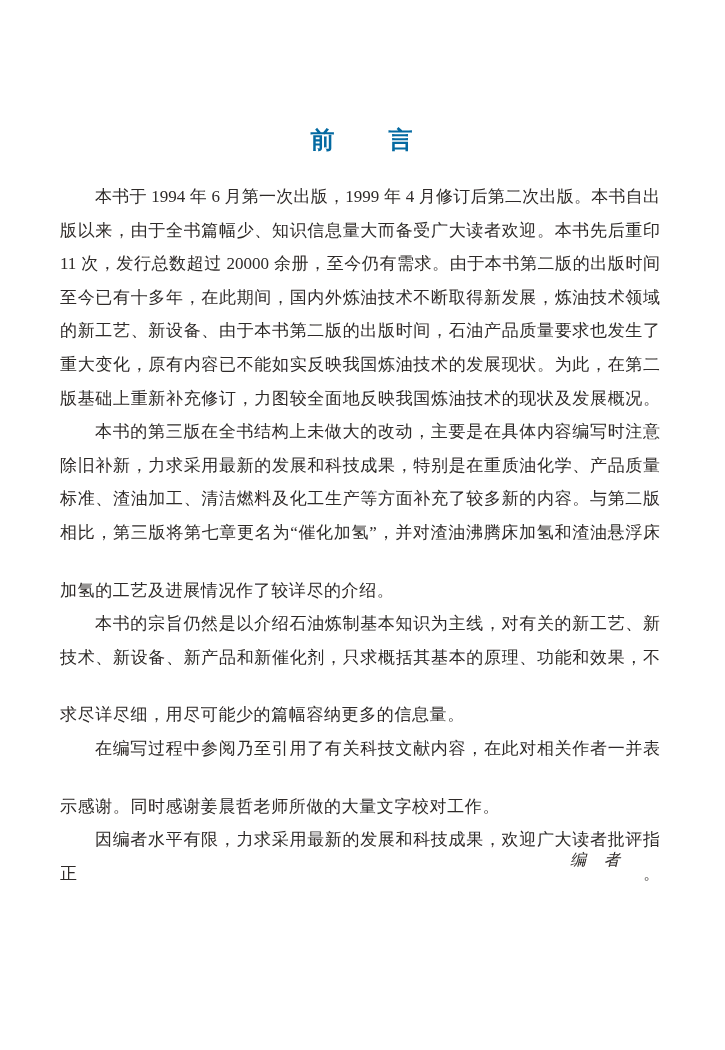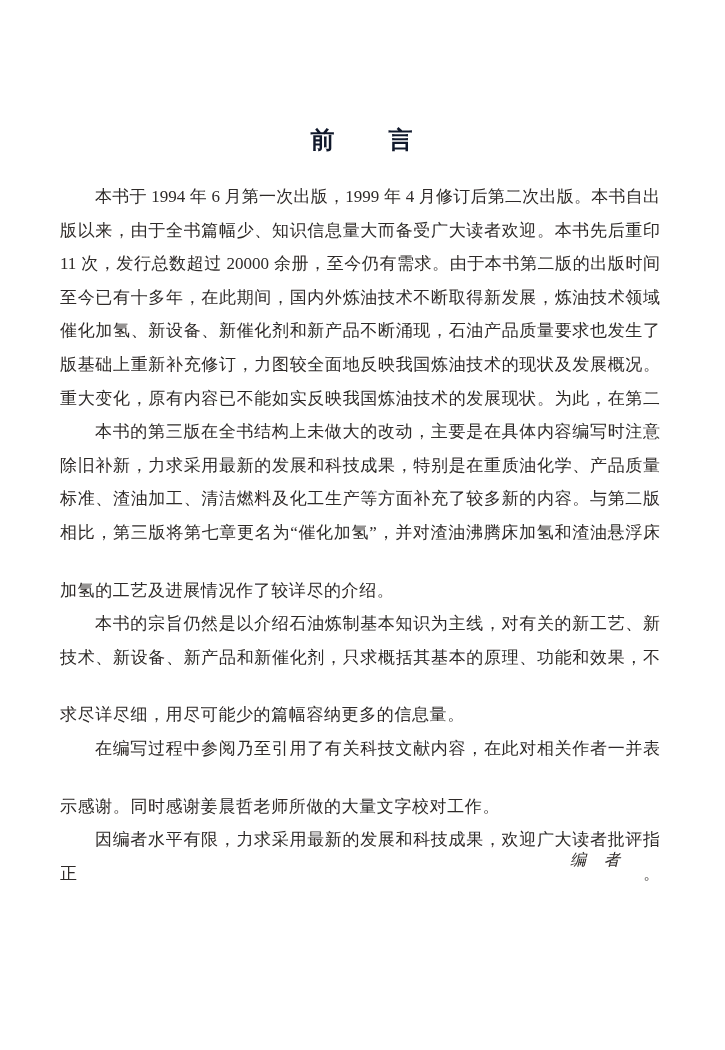--- a/index.html
+++ b/index.html
@@ -17,21 +17,21 @@
     font-family: "Liberation Serif", "DejaVu Serif", serif;
   }
   .doc-title {
     position: absolute;
     top: 124px;
     left: 0;
     width: 725px;
     text-align: center;
     font-size: 24px;
     font-weight: bold;
-    color: #0f172a;
+    color: #0369a1;
     letter-spacing: 2px;
     white-space: pre;
   }
   .body-block {
     position: absolute;
     top: 180px;
     left: 60px;
     width: 600px;
     color: #2e2a28;
   }
@@ -72,23 +72,23 @@
 
 <div class="page">
 
   <div class="doc-title">前　　言</div>
 
   <div class="body-block" id="body-lines">
       <div class="text-line full indent">本书于 1994 年 6 月第一次出版，1999 年 4 月修订后第二次出版。本书自出</div>
       <div class="text-line full">版以来，由于全书篇幅少、知识信息量大而备受广大读者欢迎。本书先后重印</div>
       <div class="text-line full">11 次，发行总数超过 20000 余册，至今仍有需求。由于本书第二版的出版时间</div>
       <div class="text-line full">至今已有十多年，在此期间，国内外炼油技术不断取得新发展，炼油技术领域</div>
-      <div class="text-line full">催化加氢、新设备、新催化剂和新产品不断涌现，石油产品质量要求也发生了</div>
+      <div class="text-line full">的新工艺、新设备、由于本书第二版的出版时间，石油产品质量要求也发生了</div>
+      <div class="text-line full">重大变化，原有内容已不能如实反映我国炼油技术的发展现状。为此，在第二</div>
       <div class="text-line full">版基础上重新补充修订，力图较全面地反映我国炼油技术的现状及发展概况。</div>
-      <div class="text-line full">重大变化，原有内容已不能如实反映我国炼油技术的发展现状。为此，在第二</div>
       <div class="text-line full indent">本书的第三版在全书结构上未做大的改动，主要是在具体内容编写时注意</div>
       <div class="text-line full">除旧补新，力求采用最新的发展和科技成果，特别是在重质油化学、产品质量</div>
       <div class="text-line full">标准、渣油加工、清洁燃料及化工生产等方面补充了较多新的内容。与第二版</div>
       <div class="text-line full">相比，第三版将第七章更名为“催化加氢”，并对渣油沸腾床加氢和渣油悬浮床</div>
       <div class="text-line short">加氢的工艺及进展情况作了较详尽的介绍。</div>
       <div class="text-line full indent">本书的宗旨仍然是以介绍石油炼制基本知识为主线，对有关的新工艺、新</div>
       <div class="text-line full">技术、新设备、新产品和新催化剂，只求概括其基本的原理、功能和效果，不</div>
       <div class="text-line short">求尽详尽细，用尽可能少的篇幅容纳更多的信息量。</div>
       <div class="text-line full indent">在编写过程中参阅乃至引用了有关科技文献内容，在此对相关作者一并表</div>
       <div class="text-line short">示感谢。同时感谢姜晨哲老师所做的大量文字校对工作。</div>

